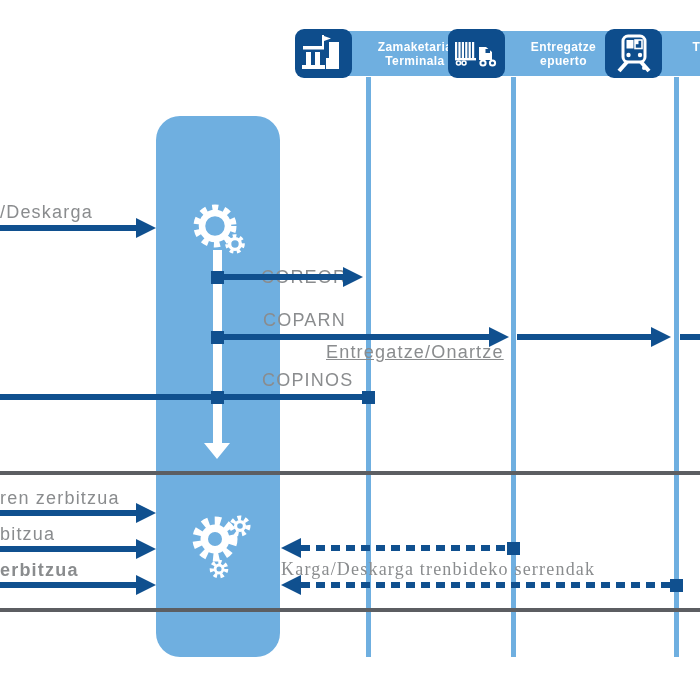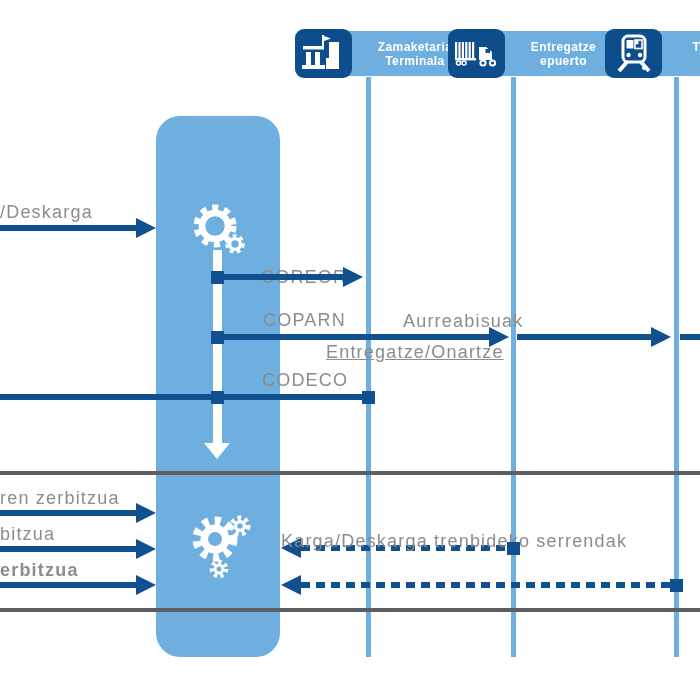--- a/index.html
+++ b/index.html
@@ -157,30 +157,29 @@
   <div class="glabel" style="left:0;top:202px;">/Deskarga</div>
   <div class="line-h" style="left:0;top:225px;width:138px;"></div>
   <div class="head-r" style="left:136px;top:218px;"></div>
 
   <div class="glabel" style="left:261px;top:267px;">COREOR</div>
   <div class="sq" style="left:211px;top:271px;"></div>
   <div class="line-h" style="left:217px;top:274px;width:128px;"></div>
   <div class="head-r" style="left:343px;top:267px;"></div>
   <div class="glabel" style="left:263px;top:285px;margin-top:25px;">COPARN</div>
 
-  <div class="glabel" style="left:403px;top:311px;">Aurreabisuak</div>
   <div class="sq" style="left:211px;top:331px;"></div>
   <div class="line-h" style="left:217px;top:334px;width:272px;"></div>
   <div class="head-r" style="left:489px;top:327px;"></div>
   <div class="line-h" style="left:517px;top:334px;width:134px;"></div>
   <div class="head-r" style="left:651px;top:327px;"></div>
   <div class="line-h" style="left:680px;top:334px;width:20px;"></div>
   <div class="glabel" style="left:326px;top:342px;text-decoration:underline;">Entregatze/Onartze</div>
 
-  <div class="glabel" style="left:262px;top:370px;">CODECO</div>
+  <div class="glabel" style="left:262px;top:370px;">COPINOS</div>
   <div class="line-h" style="left:0;top:394px;width:368px;"></div>
   <div class="sq" style="left:211px;top:391px;"></div>
   <div class="sq" style="left:362px;top:391px;"></div>
 
   <div class="divider" style="top:471px;"></div>
 
   <div class="glabel" style="left:0;top:488px;">ren zerbitzua</div>
   <div class="line-h" style="left:0;top:510px;width:138px;"></div>
   <div class="head-r" style="left:136px;top:503px;"></div>
 
@@ -189,20 +188,20 @@
   <div class="head-r" style="left:136px;top:539px;"></div>
 
   <div class="glabel" style="left:0;top:560px;font-weight:bold;">erbitzua</div>
   <div class="line-h" style="left:0;top:582px;width:138px;"></div>
   <div class="head-r" style="left:136px;top:575px;"></div>
 
   <div class="head-l" style="left:281px;top:538px;"></div>
   <div class="dash-h" style="left:301px;top:545px;width:206px;"></div>
   <div class="sq" style="left:507px;top:542px;"></div>
 
-  <div class="glabel" style="left:281px;top:531px;">Karga/Deskarga trenbideko serrendak</div>
+  <div class="glabel" style="left:281px;top:559px;font-family:Liberation Serif, serif;">Karga/Deskarga trenbideko serrendak</div>
   <div class="head-l" style="left:281px;top:575px;"></div>
   <div class="dash-h" style="left:301px;top:582px;width:369px;"></div>
   <div class="sq" style="left:670px;top:579px;"></div>
 
   <div class="divider" style="top:608px;"></div>
 
 </div>
 
 </body></html>

